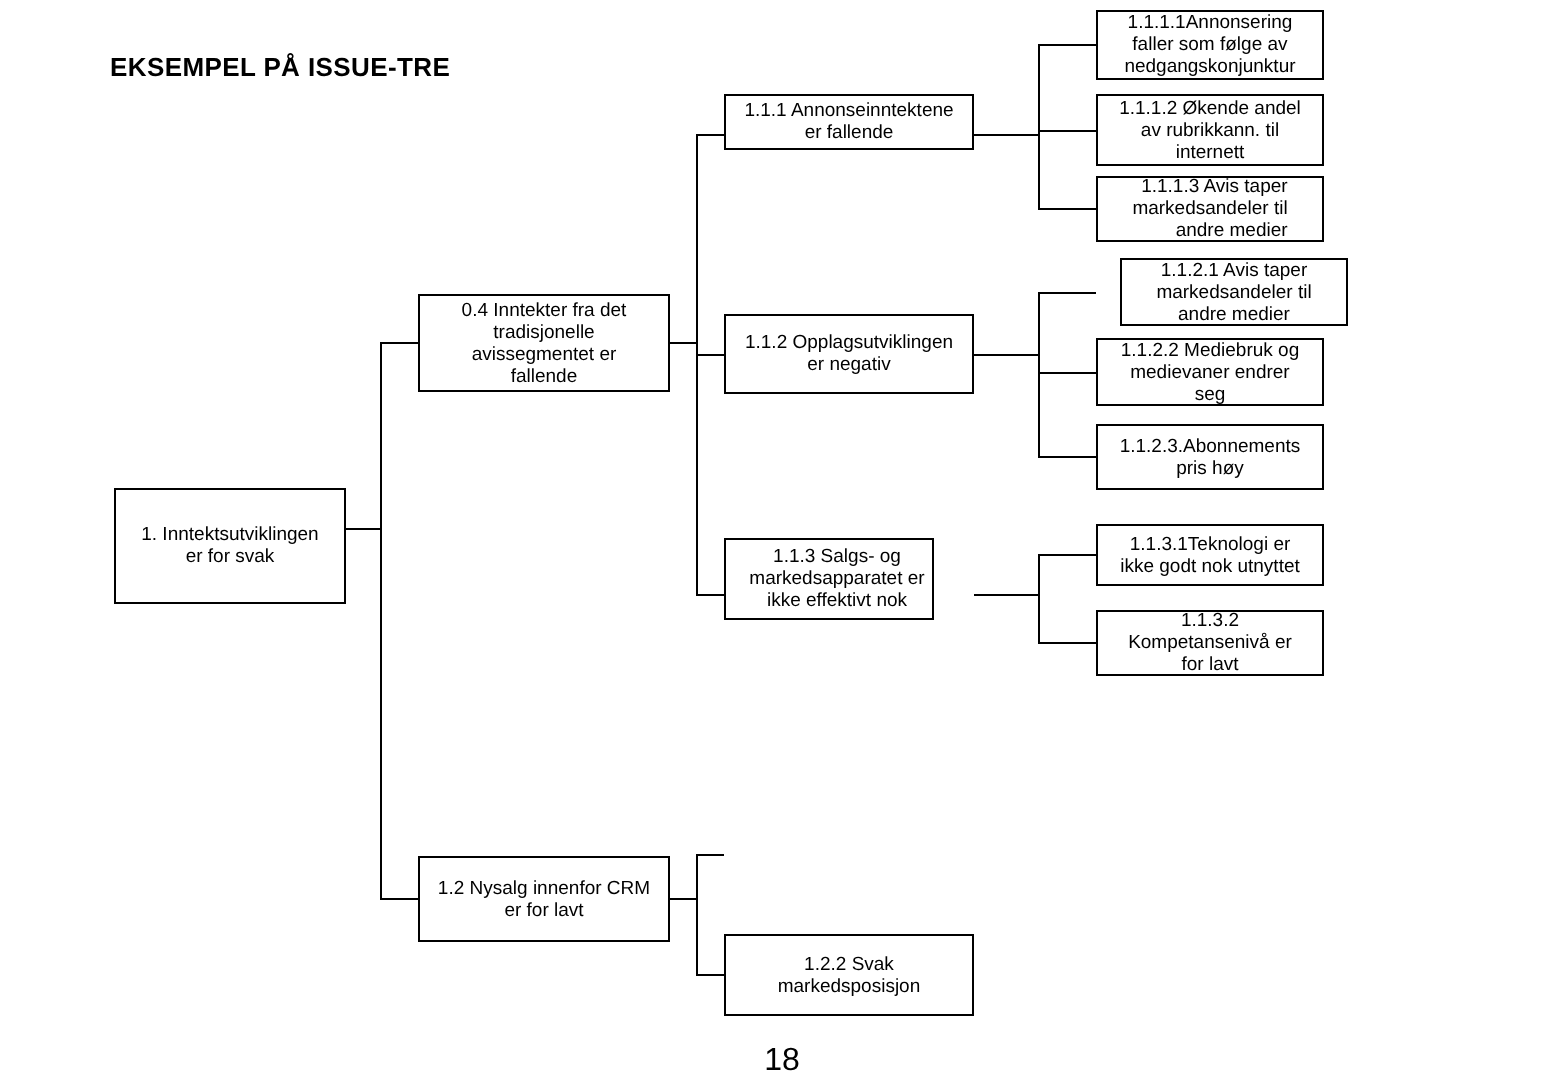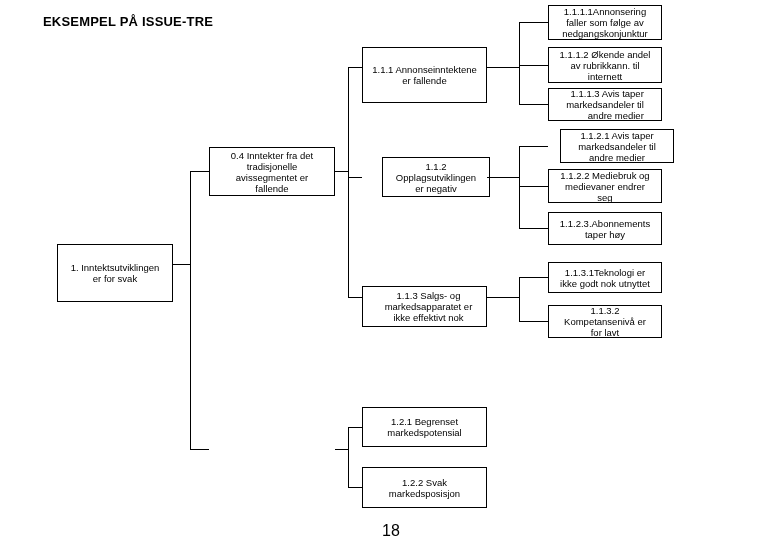--- a/index.html
+++ b/index.html
@@ -9,21 +9,21 @@
     height: 540px;
     background: #ffffff;
     font-family: "Liberation Sans", sans-serif;
     color: #000000;
     overflow: hidden;
   }
   .slide-title {
     position: absolute;
     left: 7px;
     top: 14px;
-    margin: 0;
+    margin: 12px;
     font-size: 13px;
     font-weight: bold;
     letter-spacing: 0.2px;
     white-space: nowrap;
     padding-left: 36px;
   }
   .node {
     position: absolute;
     box-sizing: border-box;
     border: 1px solid #000000;
@@ -58,50 +58,50 @@
 
   <h1 class="slide-title">EKSEMPEL PÅ ISSUE-TRE</h1>
 
   <div class="node" style="left:57px; top:244px; width:116px; height:58px;">1. Inntektsutviklingen
 er for svak</div>
 
   <div class="node" style="left:209px; top:147px; width:126px; height:49px;">0.4 Inntekter fra det
 tradisjonelle
 avissegmentet er
 fallende</div>
+  <div class="node" style="left:209px; top:428px; width:126px; height:43px;">1.2 Nysalg innenfor CRM
+er for lavt</div>
 
-  <div class="node" style="left:362px; top:47px; width:125px; height:56px;">1.1.1 Annonseinntektene
+  <div class="node" style="left:362px; top:47px; width:125px; height:28px;">1.1.1 Annonseinntektene
 er fallende</div>
-  <div class="node" style="left:382px; top:157px; width:108px; height:40px;">1.1.2 Opplagsutviklingen
+  <div class="node" style="left:362px; top:157px; width:125px; height:40px;">1.1.2 Opplagsutviklingen
 er negativ</div>
-  <div class="node" style="left:362px; top:286px; width:125px; height:41px;padding-left:10px;">1.1.3 Salgs- og
+  <div class="node" style="left:362px; top:269px; width:105px; height:41px;padding-left:10px;">1.1.3 Salgs- og
 markedsapparatet er
 ikke effektivt nok</div>
-  <div class="node" style="left:362px; top:407px; width:125px; height:40px;">1.2.1 Begrenset
-markedspotensial</div>
   <div class="node" style="left:362px; top:467px; width:125px; height:41px;">1.2.2 Svak
 markedsposisjon</div>
 
   <div class="node" style="left:548px; top:5px; width:114px; height:35px;">1.1.1.1Annonsering
 faller som følge av
 nedgangskonjunktur</div>
   <div class="node" style="left:548px; top:47px; width:114px; height:36px;">1.1.1.2 Økende andel
 av rubrikkann. til
 internett</div>
   <div class="node" style="left:548px; top:88px; width:114px; height:33px;text-align:right;">1.1.1.3 Avis taper
 markedsandeler til
 andre medier</div>
   <div class="node" style="left:548px; top:129px; width:114px; height:34px;margin-left:12px;">1.1.2.1 Avis taper
 markedsandeler til
 andre medier</div>
   <div class="node" style="left:548px; top:169px; width:114px; height:34px;">1.1.2.2 Mediebruk og
 medievaner endrer
 seg</div>
   <div class="node" style="left:548px; top:212px; width:114px; height:33px;">1.1.2.3.Abonnements
-taper høy</div>
+pris høy</div>
   <div class="node" style="left:548px; top:262px; width:114px; height:31px;">1.1.3.1Teknologi er
 ikke godt nok utnyttet</div>
   <div class="node" style="left:548px; top:305px; width:114px; height:33px;">1.1.3.2
 Kompetansenivå er
 for lavt</div>
 
   <div class="ln" style="left:173px; top:264px; width:17px; height:1px;"></div>
   <div class="ln" style="left:190px; top:171px; width:1px; height:279px;"></div>
   <div class="ln" style="left:190px; top:171px; width:19px; height:1px;"></div>
   <div class="ln" style="left:190px; top:449px; width:19px; height:1px;"></div>

